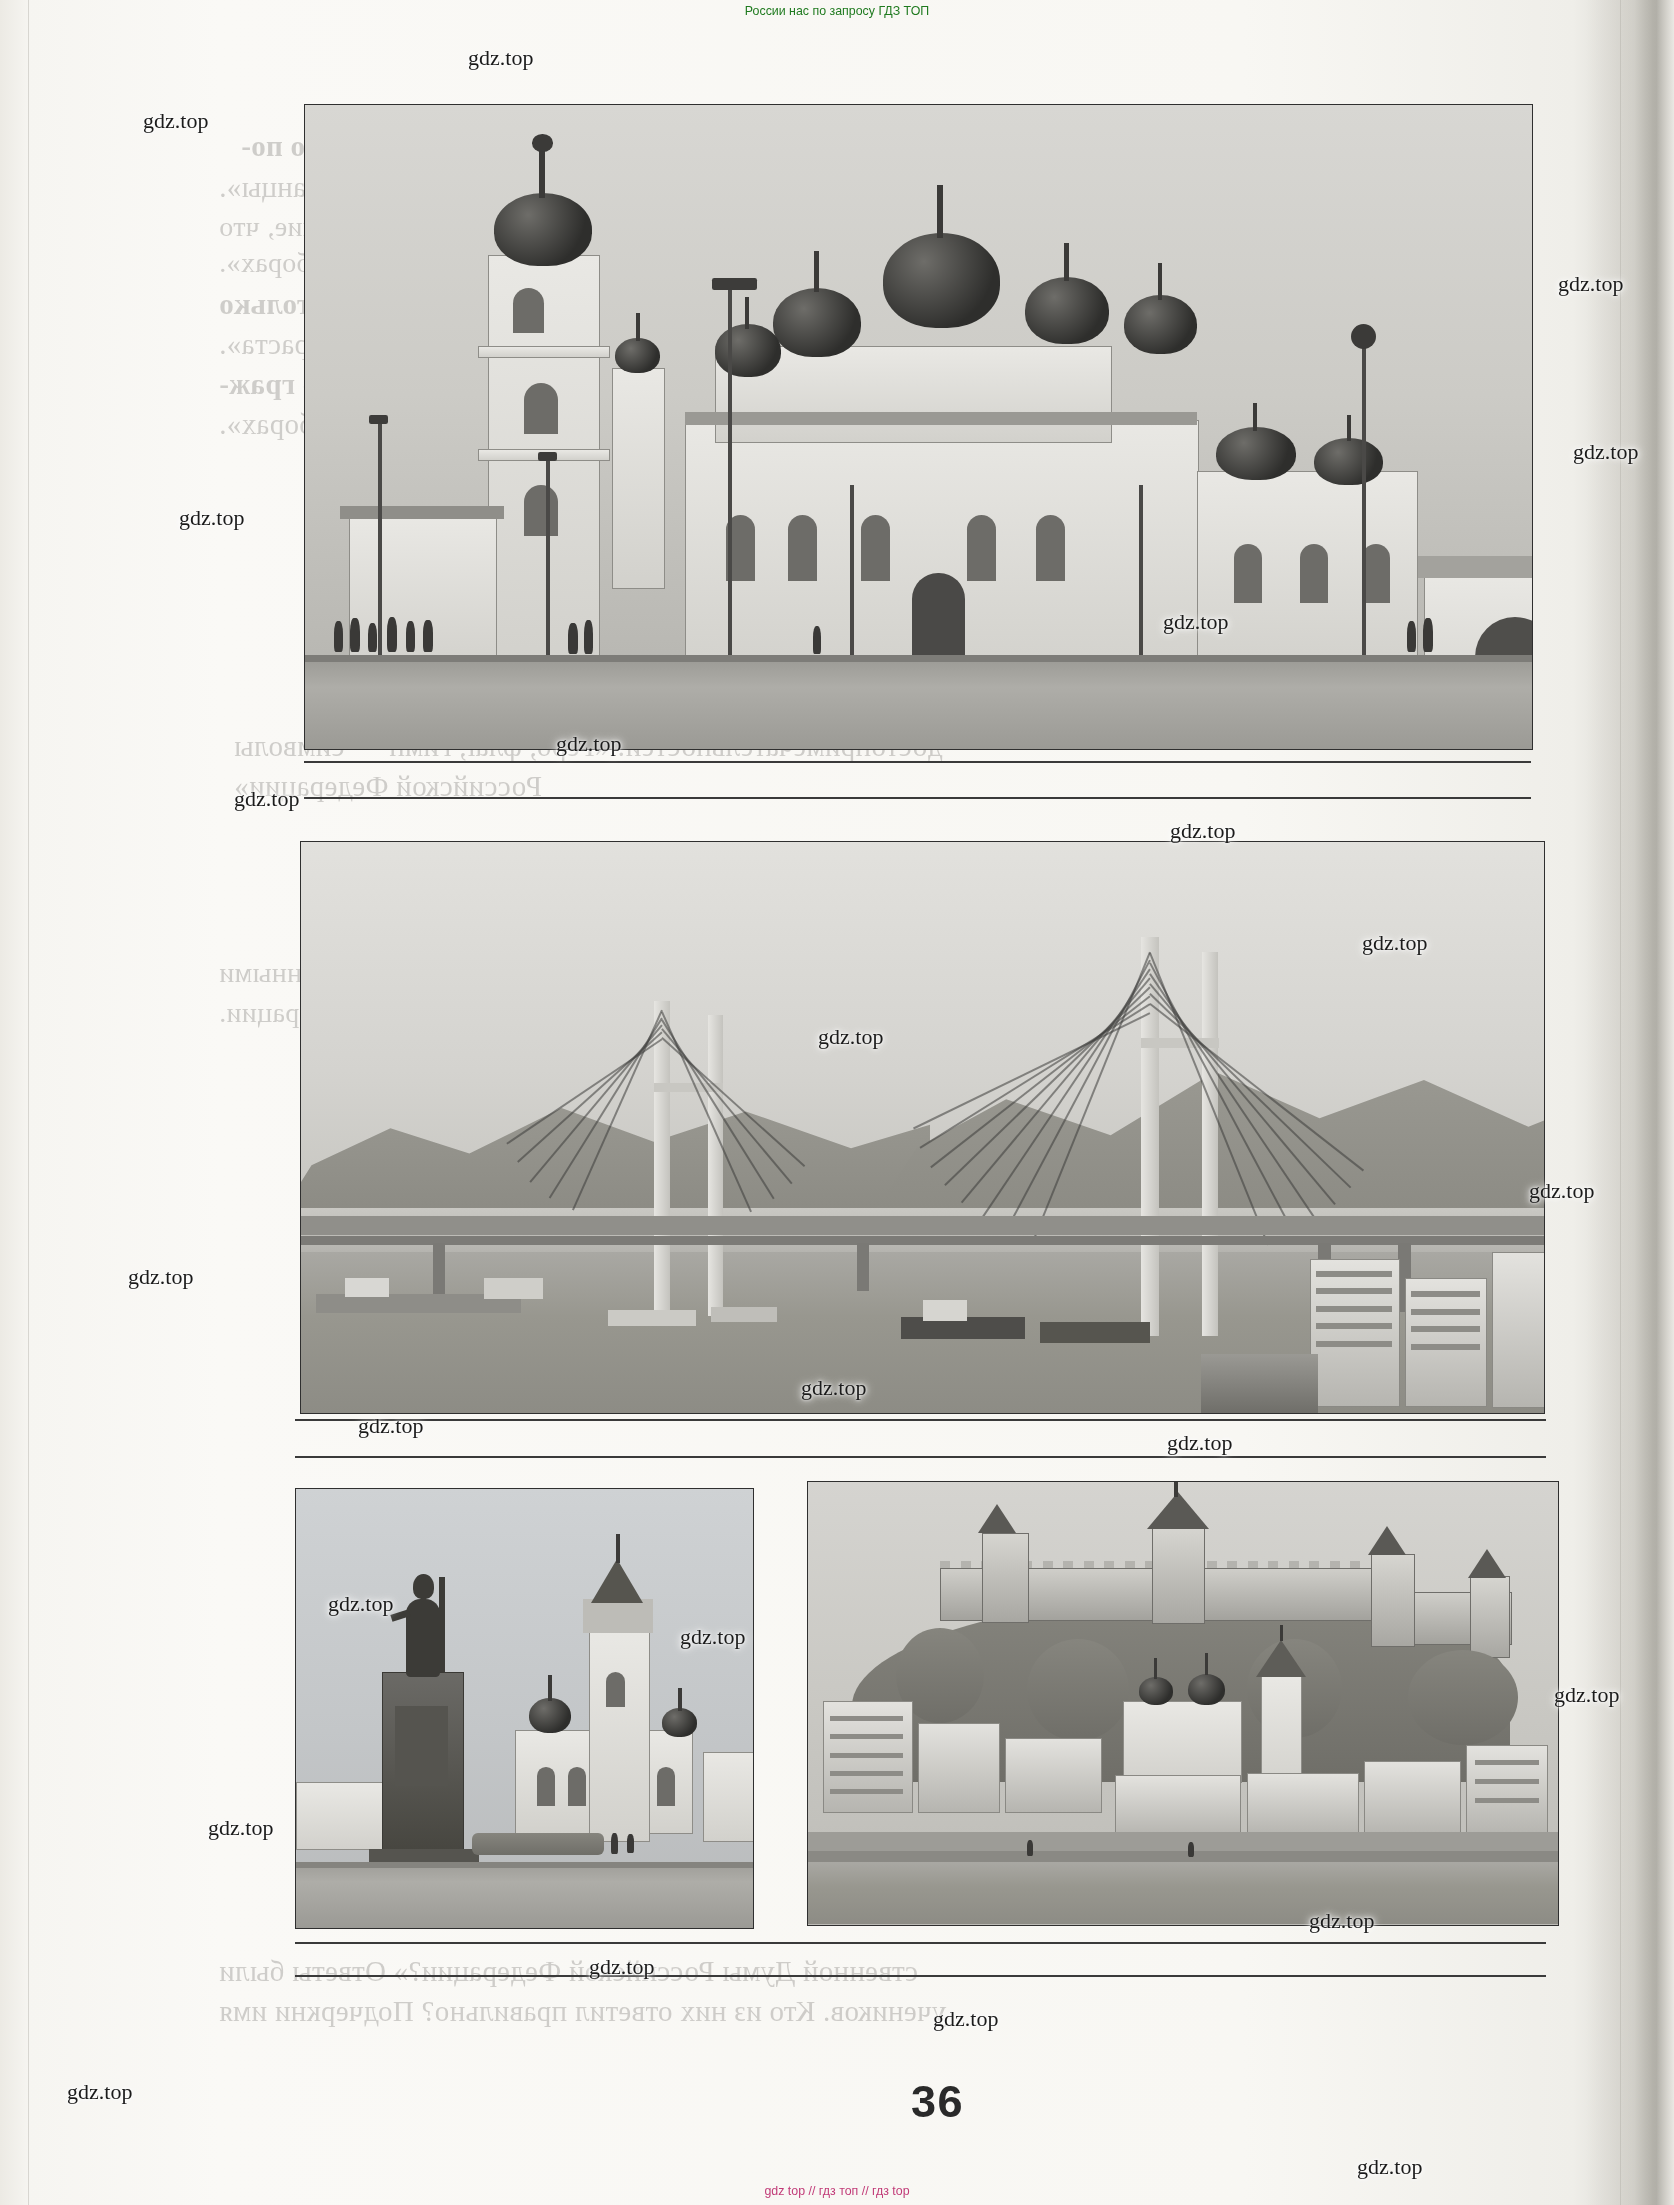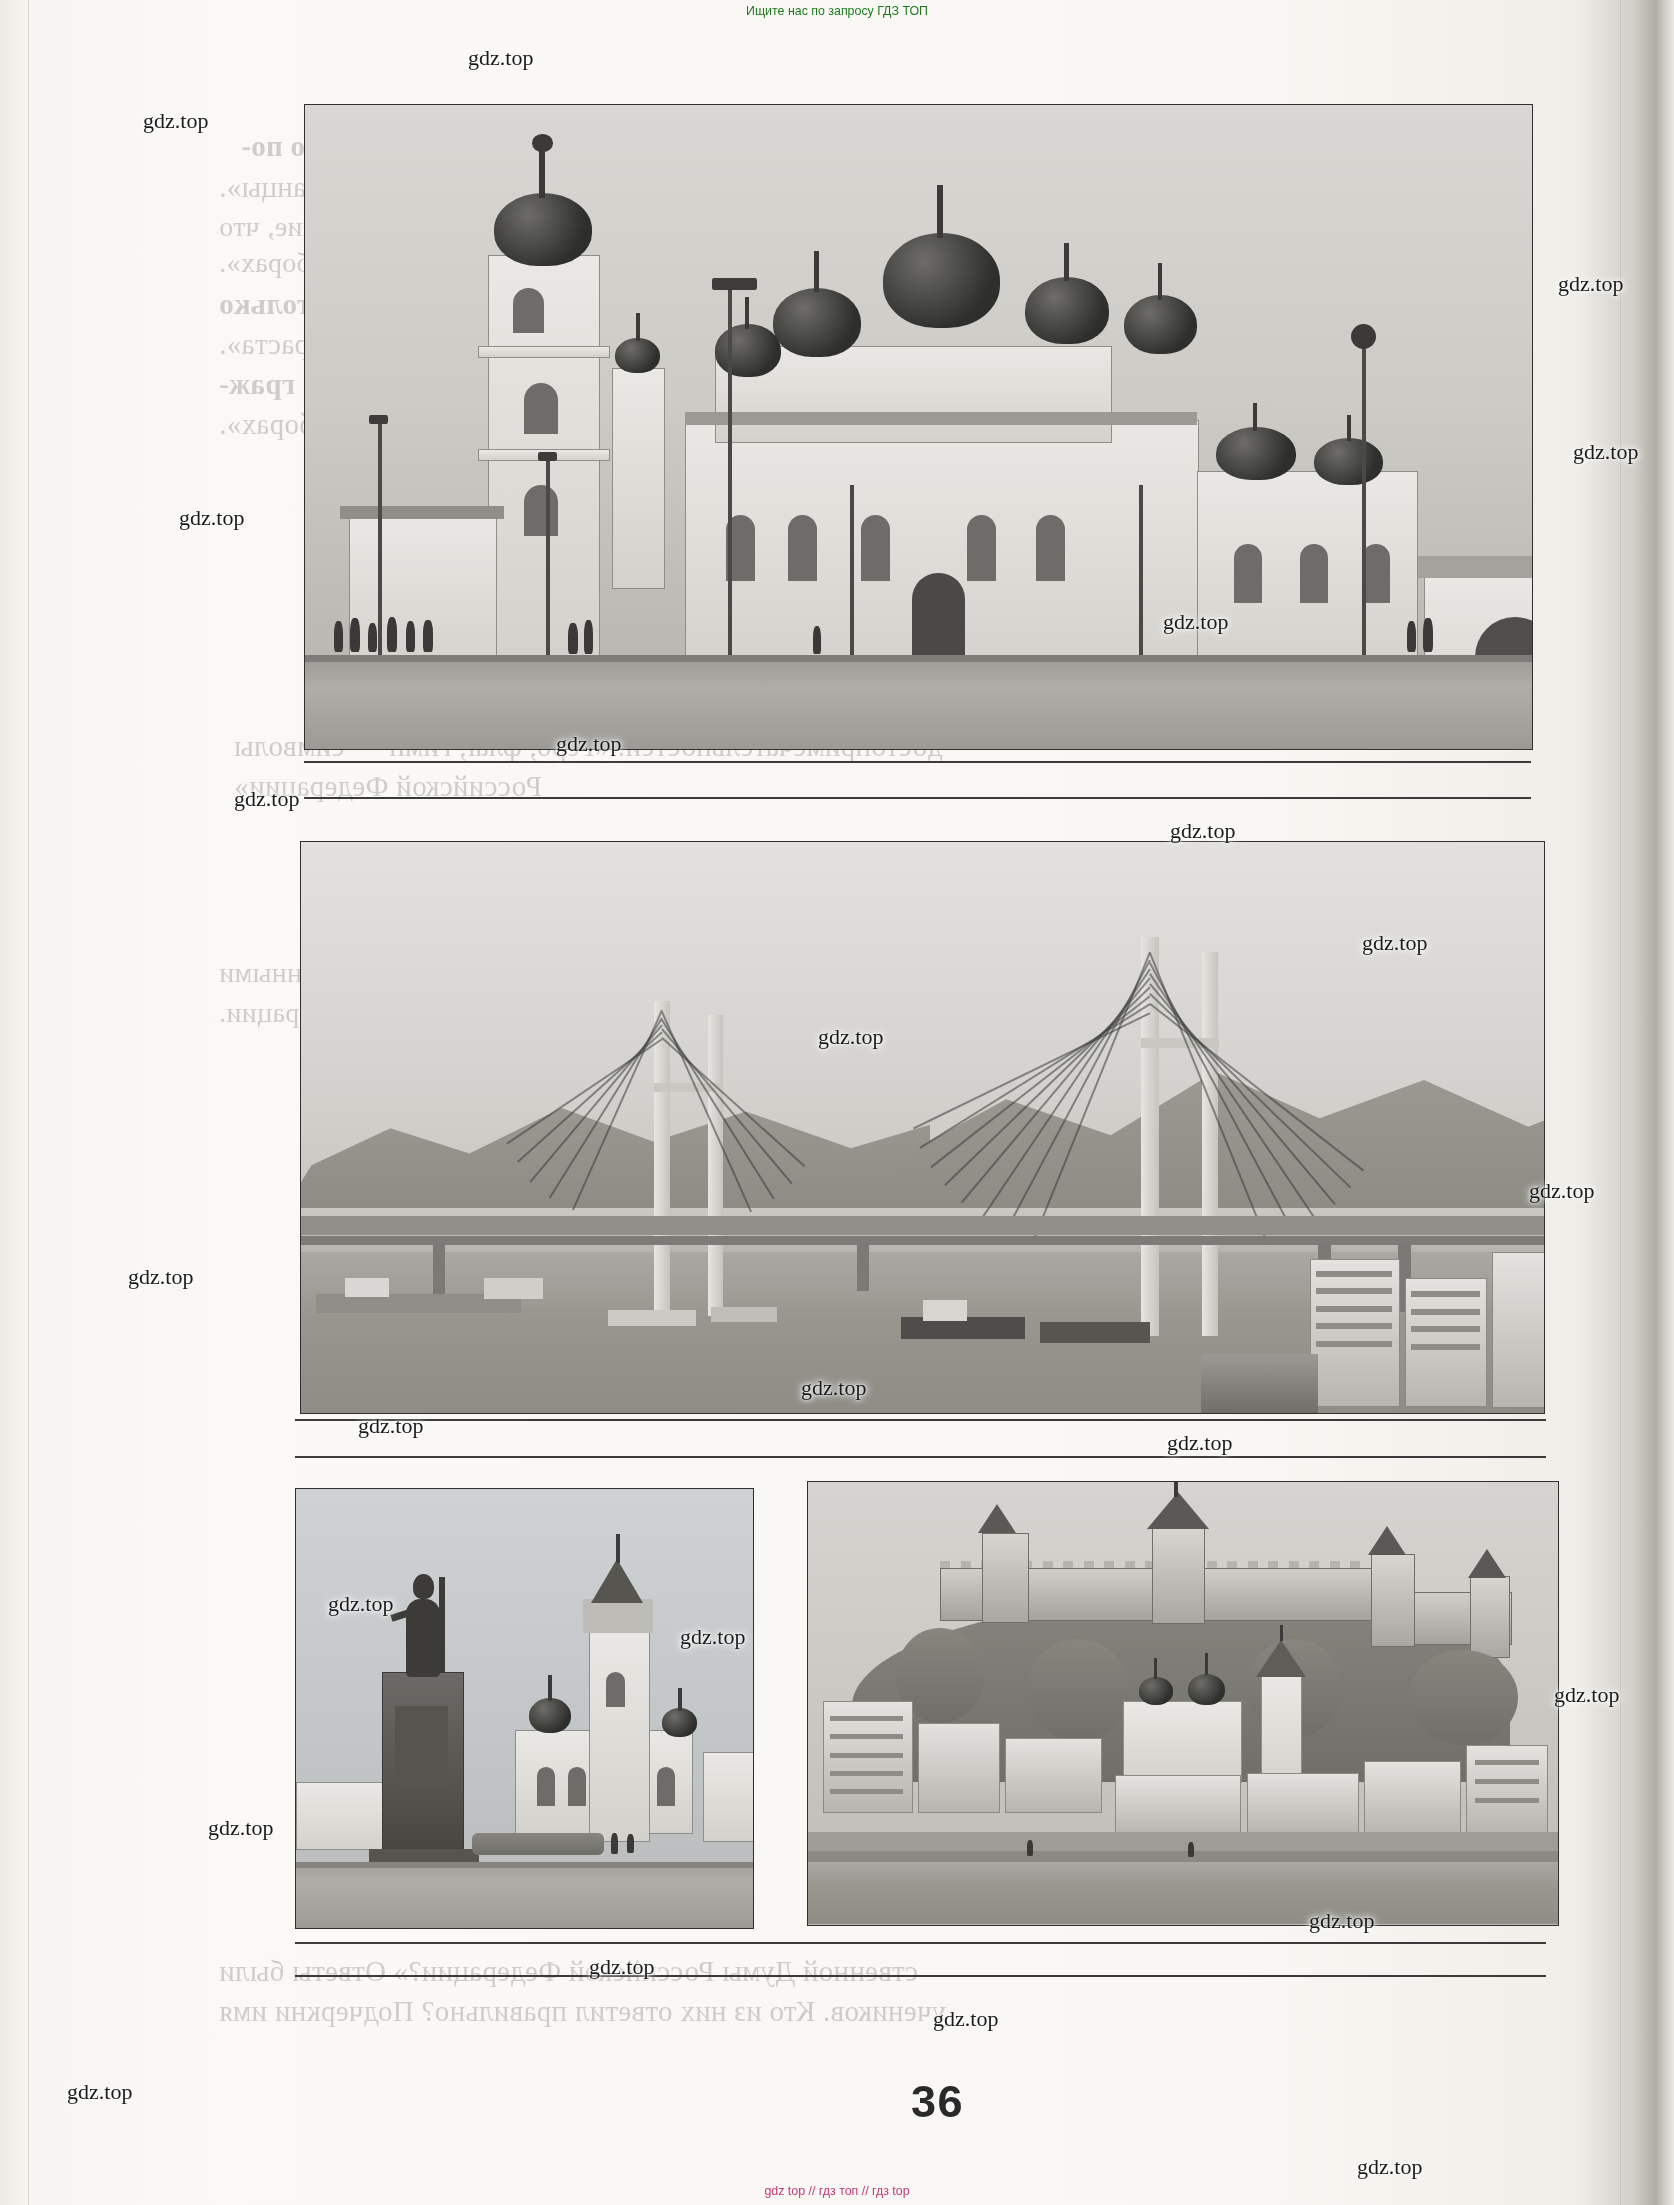--- a/index.html
+++ b/index.html
@@ -152,21 +152,21 @@
 </style>
 </head>
 <body>
 
 <div class="page">
   <div class="paper-bg"></div>
   <div class="spine-line" style="left:28px;"></div>
   <div class="spine-line" style="left:1620px;"></div>
   <div class="paper-edge"></div>
 
-  <div class="wm-top">Ищите нас по запросу ГДЗ ТОП</div>
+  <div class="wm-top">России нас по запросу ГДЗ ТОП</div>
   <div class="wm-bottom">gdz top  //  гдз топ  //  гдз top</div>
 
   <div id="ghost-layer">
       <div class="ghost bold" style="left: 241px; top: 124px; font-size: 29px;">Наташа: «Участие в выборах принимают все, кто по-</div>
       <div class="ghost" style="left: 219px; top: 165px; font-size: 29px;">стоянно живёт в России, даже если они иностранцы».</div>
       <div class="ghost" style="left: 219px; top: 205px; font-size: 28px;">Олег: «Избиратели, имеющие документы и подтверждение, что</div>
       <div class="ghost" style="left: 219px; top: 241px; font-size: 28px;">они являются гражданами, имеют право участия в выборах».</div>
       <div class="ghost bold" style="left: 219px; top: 282px; font-size: 29px;">Петя: «Право принимать участие в выборах имеют только</div>
       <div class="ghost" style="left: 219px; top: 322px; font-size: 29px;">граждане России, достигшие старшего возраста».</div>
       <div class="ghost bold" style="left: 219px; top: 362px; font-size: 29px;">Катя: «А мой брат, который не имеет российского граж-</div>

